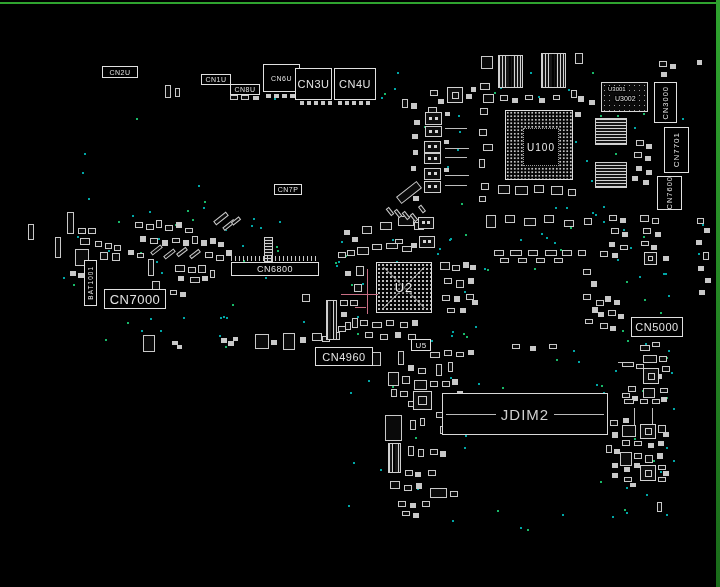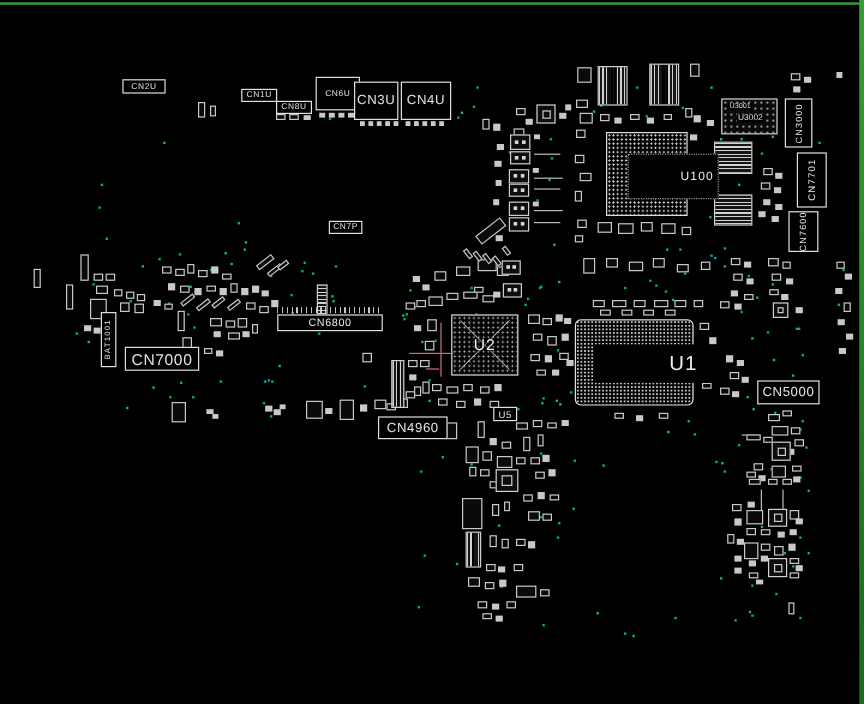--- a/index.html
+++ b/index.html
@@ -9,21 +9,21 @@
   .part{border:1px solid #c9c9c9;background:#0a0a0a;}
   .part.solid{background:#c8c8c8;border:none;}
   .lbl{border:1px solid #e0e0e0;background:#000;color:#e3e3e3;display:flex;
        align-items:center;justify-content:center;white-space:nowrap;letter-spacing:.5px;}
   .vlbl{border:1px solid #e0e0e0;background:#000;color:#e3e3e3;display:flex;
         align-items:center;justify-content:center;}
   .vlbl span{writing-mode:vertical-rl;transform:rotate(180deg);letter-spacing:1px;}
   .bga{border:1px solid #dedede;background-color:#050505;
        background-image:radial-gradient(#c4c4c4 0.7px, transparent 0.9px);}
   .bga .core{position:absolute;background:#000;color:#ededed;display:flex;
-             align-items:center;justify-content:center;letter-spacing:1px;padding-left:40px;}
+             align-items:center;justify-content:center;letter-spacing:1px;}
   .bga .cross{position:absolute;inset:4px;
       background:
        linear-gradient(45deg, transparent calc(50% - 0.7px), rgba(235,235,235,.85) 50%, transparent calc(50% + 0.7px)),
        linear-gradient(-45deg, transparent calc(50% - 0.7px), rgba(235,235,235,.85) 50%, transparent calc(50% + 0.7px));}
   .bga .ctext{position:absolute;inset:0;display:flex;align-items:center;justify-content:center;
              color:#f0f0f0;text-shadow:0 0 3px #000,0 0 3px #000,0 0 3px #000;letter-spacing:1px;}
   .slot{border:1px solid #d8d8d8;background:#000;}
   .slot .line{position:absolute;left:3px;right:3px;top:50%;height:1px;background:#b9b9b9;}
   .slot .txt{position:absolute;inset:0;display:flex;align-items:center;justify-content:center;
              color:#cfcfcf;letter-spacing:1px;font-size:15px;}
@@ -682,24 +682,27 @@
     <div class="abs vlbl" style="left: 664px; top: 127px; width: 25px; height: 46px;">
       <span style="font-size: 8px;">CN7701</span>
     </div>
     <div class="abs vlbl" style="left: 657px; top: 176px; width: 25px; height: 34px;">
       <span style="font-size: 7.5px;">CN7600</span>
     </div>
     <div class="abs bga" style="left: 376px; top: 262px; width: 56px; height: 51px; background-size: 4px 4px;">
       <div class="cross"></div>
       <div class="ctext" style="font-size: 13px;">U2</div>
     </div>
-    <div class="abs bga" style="left: 479px; top: 266px; width: 99px; height: 72px; background-size: 3px 3px; border-radius: 5px;">
-      <div class="core" style="width: 70px; height: 32px; left: 14.5px; top: 20px; font-size: 17px;">U1</div>
-    </div>
     <div class="abs bga" style="left: 505px; top: 110px; width: 68px; height: 70px; background-size: 3.5px 3.5px;">
       <div class="core" style="width: 34px; height: 36px; left: 17px; top: 17px; font-size: 10px; border: 1px dotted rgb(154, 154, 154);">U100</div>
+    </div>
+    <div class="abs slot" style="left: 442px; top: 393px; width: 166px; height: 42px;">
+      <div class="line"></div>
+      <div class="txt">
+        <em>JDIM2</em>
+      </div>
     </div>
     <div class="abs hl" style="left: 341px; top: 294px; width: 37px; height: 1px;"></div>
     <div class="abs hl" style="left: 355px; top: 307px; width: 11px; height: 1px;"></div>
     <div class="abs hl" style="left: 367px; top: 269px; width: 1px; height: 45px;"></div>
     <div class="abs " style="left: 0px; top: 2px; width: 720px; height: 2px; background: rgb(47, 163, 47);"></div>
     <div class="abs " style="left: 716px; top: 0px; width: 4px; height: 587px; background: linear-gradient(rgb(47, 163, 47), rgb(26, 107, 26));"></div>
   </div>
 
 </body></html>

